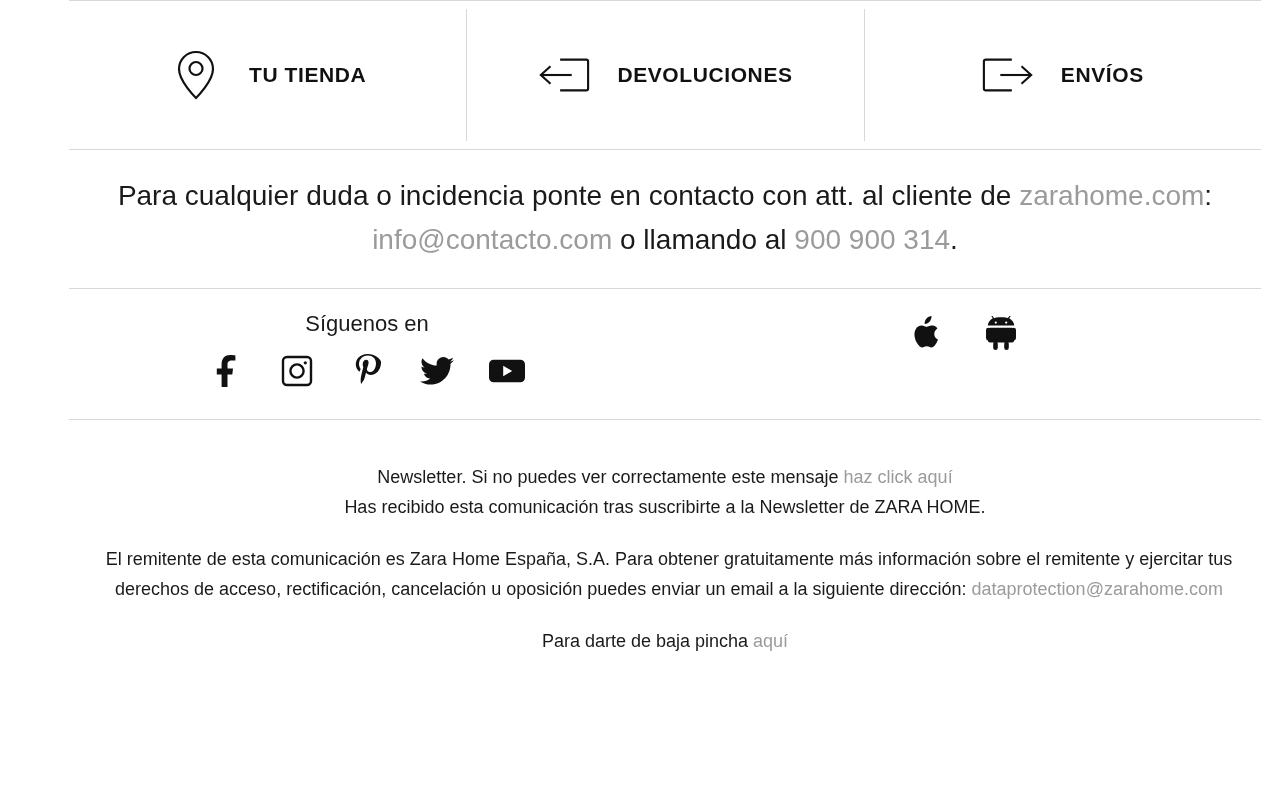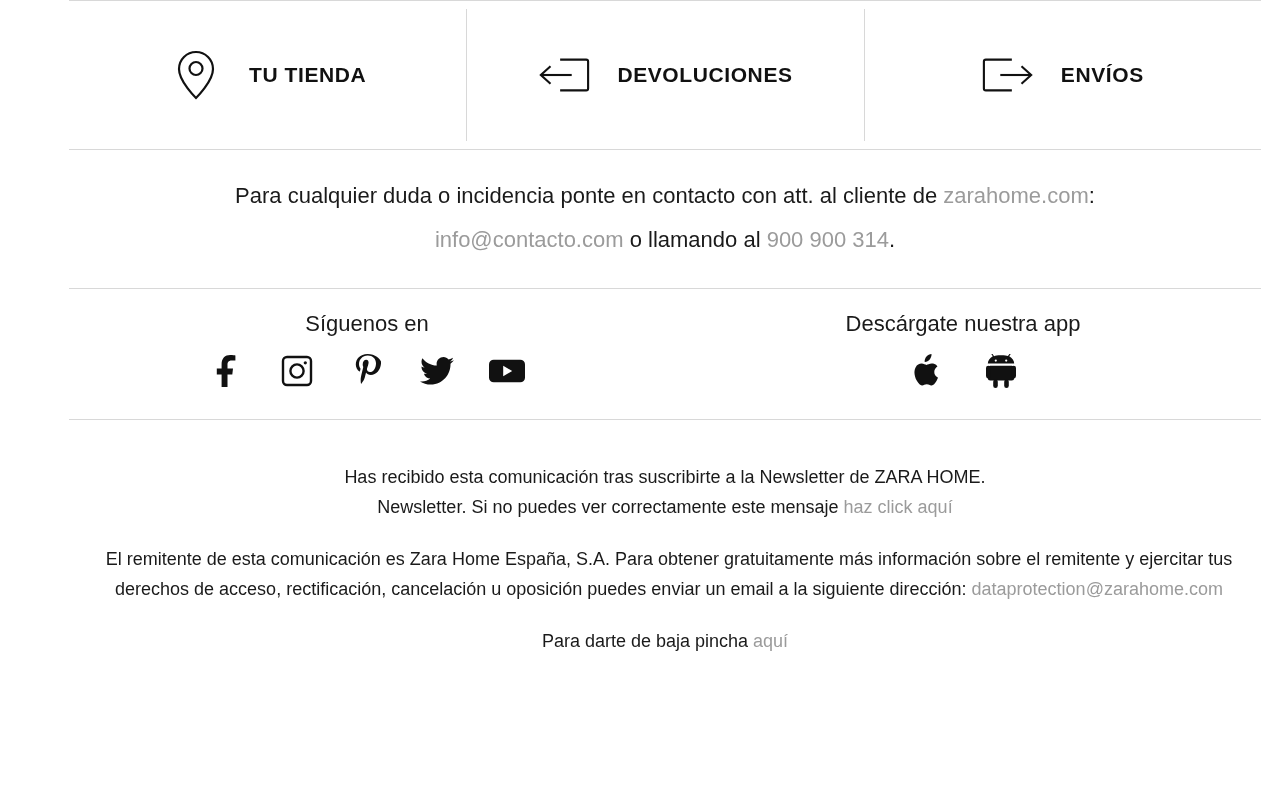--- a/index.html
+++ b/index.html
@@ -66,21 +66,21 @@
     font-weight: bold;
     letter-spacing: 0.6px;
     color: #111;
     margin-left: 26px;
     white-space: nowrap;
   }
 
   
   .contact {
     text-align: center;
-    font-size: 22px;
+    font-size: 28px;
     line-height: 44px;
     color: #1a1a1a;
     padding: 24px 0 26px;
   }
   a.muted, .link {
     color: #9b9b9b;
     text-decoration: none;
   }
 
   
@@ -225,21 +225,20 @@
           <a class="sicon" href="#">
             <svg width="38" height="28" viewBox="0 0 38 28" fill="#111">
               <rect x="0" y="2" width="38" height="24" rx="5"></rect>
               <path d="M15 8.5l9.5 5.5L15 19.5z" fill="#fff"></path>
             </svg>
           </a>
         </div>
       </div>
 
       <div class="social-col apps">
-        <div class="heading">Descárgate nuestra app</div>
         <div class="icons">
           <a class="sicon" href="#">
             <svg width="28" height="34" viewBox="0 0 28 34" fill="#111">
               <path d="M18.7 5.4c1.2-1.5 2-3.5 1.8-5.4-1.7.1-3.8 1.1-5 2.6-1.1 1.3-2.1 3.3-1.8 5.3 1.9.1 3.8-1 5-2.5z"></path>
               <path d="M23.3 18.1c0-3.7 3-5.5 3.2-5.6-1.7-2.6-4.4-2.9-5.4-2.9-2.3-.2-4.5 1.3-5.6 1.3-1.2 0-2.9-1.3-4.8-1.3-2.5 0-4.8 1.4-6 3.6-2.6 4.4-.7 11 1.8 14.6 1.2 1.8 2.7 3.8 4.6 3.7 1.8-.1 2.5-1.2 4.7-1.2s2.8 1.2 4.8 1.1c2-.1 3.2-1.8 4.4-3.6 1.4-2.1 2-4.1 2-4.2-.1 0-3.8-1.5-3.7-5.5z"></path>
             </svg>
           </a>
           <a class="sicon" href="#">
             <svg width="30" height="34" viewBox="0 0 30 34" fill="#111">
               <path d="M6.8 2.2L5.3 0l1.2-.1 1.6 2.3C9.4 1.6 11.1 1.2 15 1.2s5.6.4 6.9.9L23.5-.1l1.2.1-1.5 2.2c3 1.6 5 4.3 5 7.4H1.8c0-3.1 2-5.8 5-7.4z"></path>
@@ -253,24 +252,24 @@
             </svg>
           </a>
         </div>
       </div>
 
     </div>
 
     <div class="rule"></div>
 
     <div class="legal">
-      <p>Has recibido esta comunicación tras suscribirte a la Newsletter de ZARA HOME.</p>
       <p>
         <span>Newsletter. Si no puedes ver correctamente este mensaje </span><a class="link" href="#">haz click aquí</a>
       </p>
+      <p>Has recibido esta comunicación tras suscribirte a la Newsletter de ZARA HOME.</p>
       <div class="gap"></div>
       <p class="para">
         <span>El remitente de esta comunicación es Zara Home España, S.A. Para obtener gratuitamente más información sobre el remitente y ejercitar tus derechos de acceso, rectificación, cancelación u oposición puedes enviar un email a la siguiente dirección: </span><a class="link" href="#">dataprotection@zarahome.com</a>
       </p>
       <div class="gap"></div>
       <p>
         <span>Para darte de baja pincha </span><a class="link" href="#">aquí</a>
       </p>
     </div>
 

